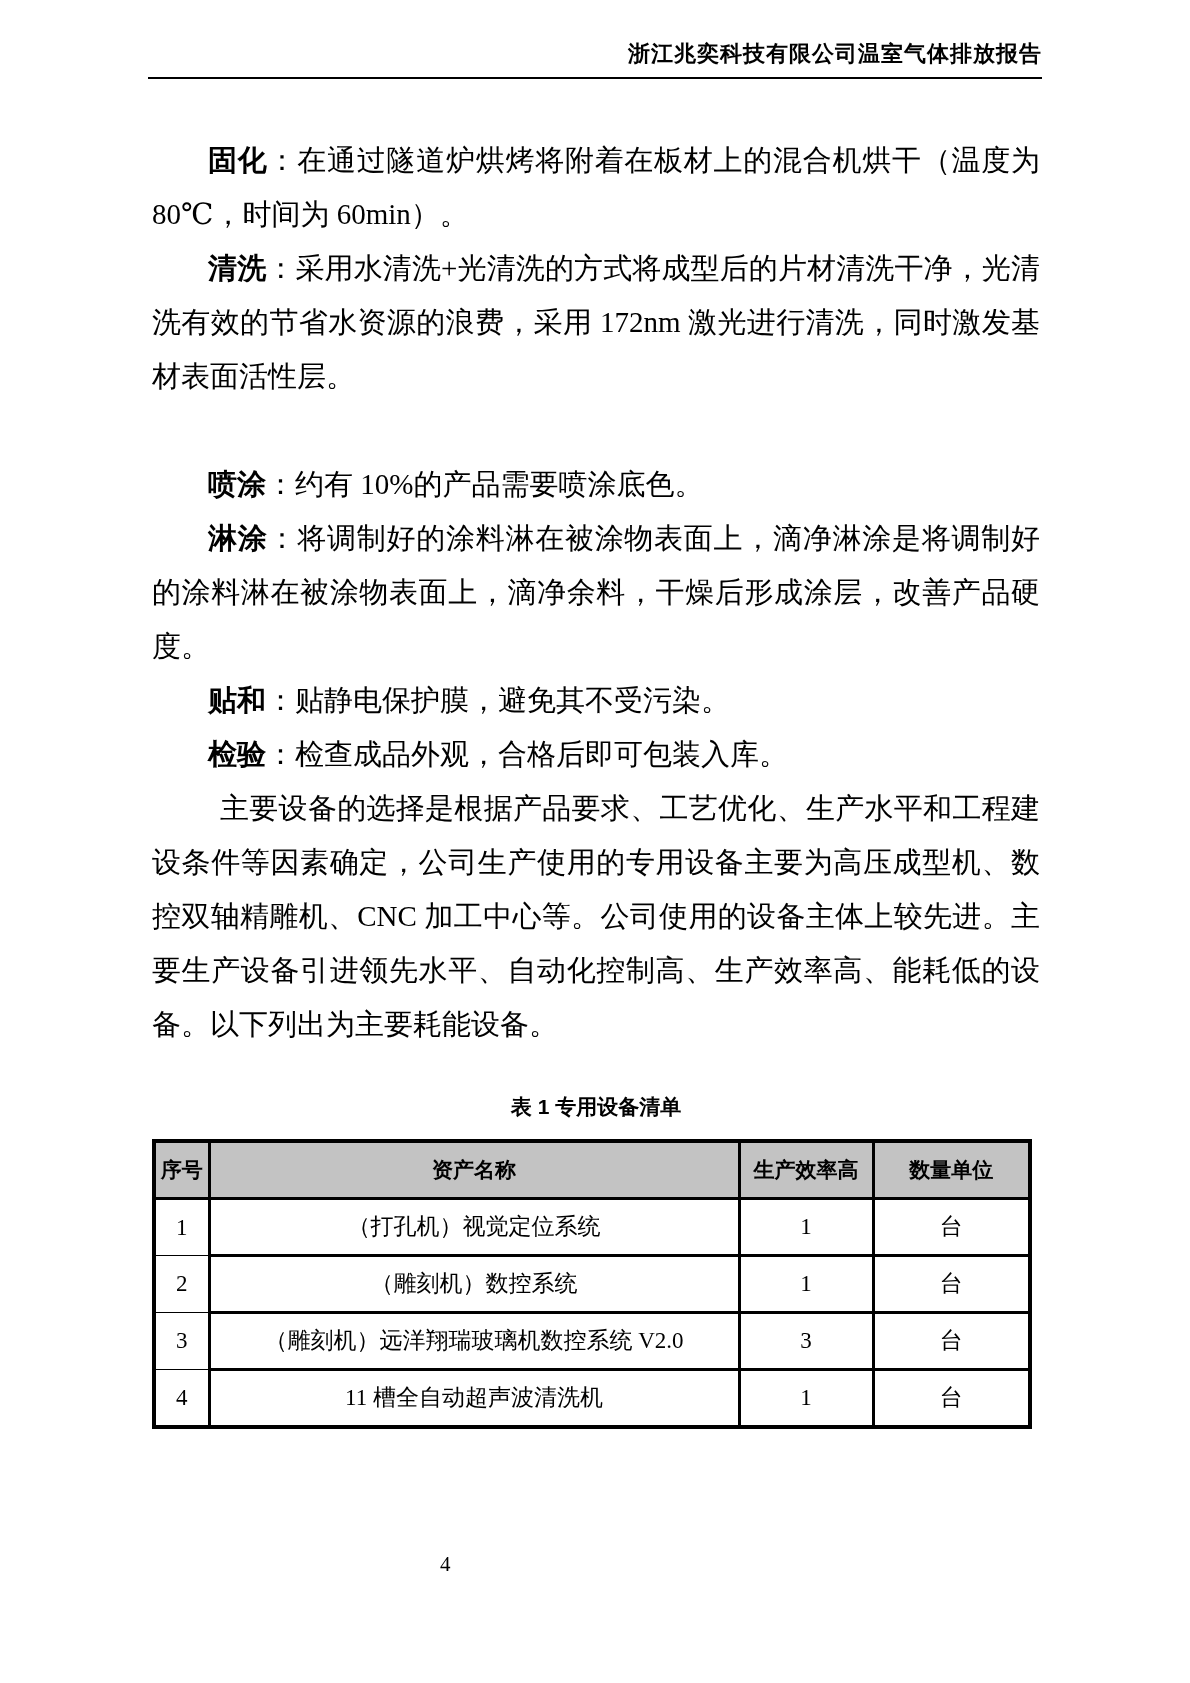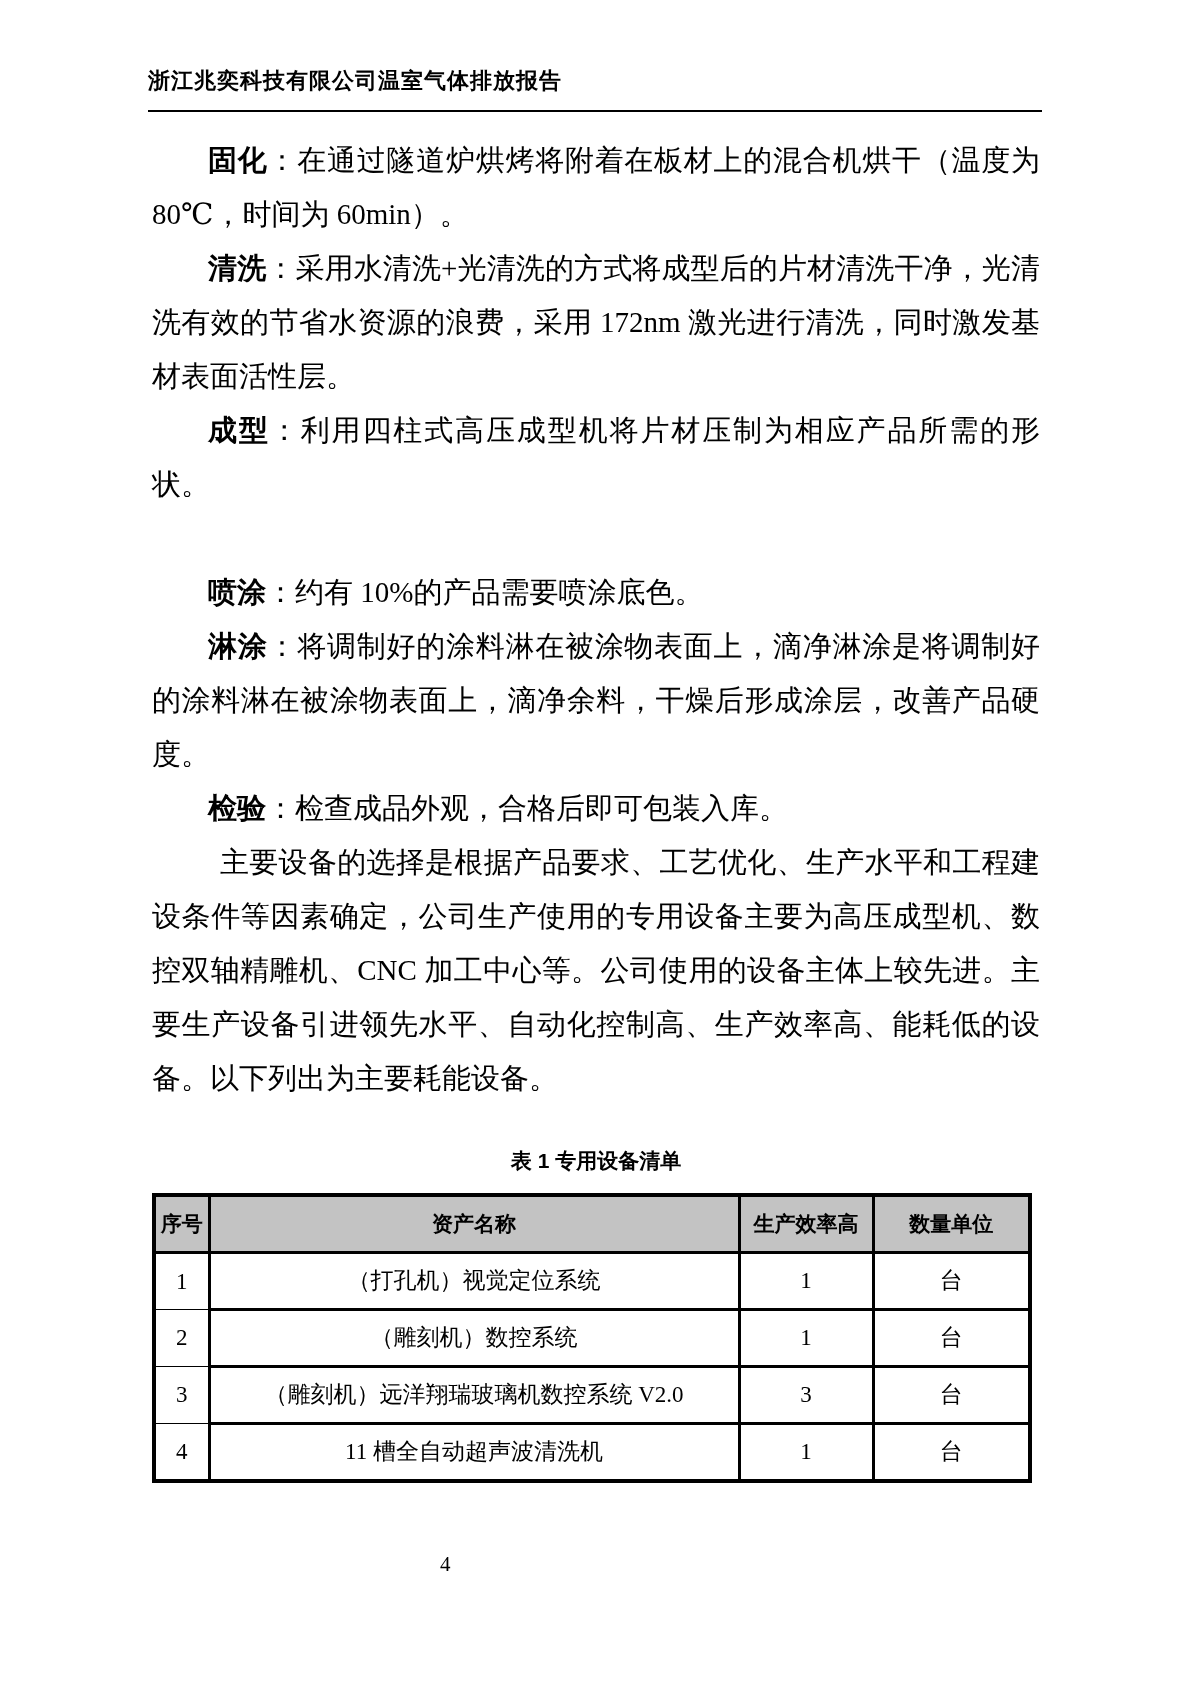--- a/index.html
+++ b/index.html
@@ -9,24 +9,24 @@
     width:1190px; height:1683px;
     background:#ffffff;
     color:#000;
     font-family:"Liberation Serif","DejaVu Serif",serif;
     overflow:hidden;
   }
 
   
   .doc-header {
     position:absolute;
-    top:68px; left:148px; width:894px;
-    text-align:left;
+    top:41px; left:148px; width:894px;
+    text-align:right;
     border-bottom:2px solid #000;
-    padding-bottom:16px;
+    padding-bottom:10px;
   }
   .doc-title {
     font-family:"Liberation Sans","DejaVu Sans",sans-serif;
     font-weight:bold;
     font-size:22px;
     line-height:26px;
     letter-spacing:1px;
   }
 
   
@@ -111,29 +111,29 @@
   <div class="doc-header">
     <div class="doc-title">浙江兆奕科技有限公司温室气体排放报告</div>
   </div>
 
   <div class="content">
 
     <p class="para"><b>固化</b><span>：在通过隧道炉烘烤将附着在板材上的混合机烘干（温度为 80℃，时间为 60min）。</span></p>
 
     <p class="para"><b>清洗</b><span>：采用水清洗+光清洗的方式将成型后的片材清洗干净，光清洗有效的节省水资源的浪费，采用 172nm 激光进行清洗，同时激发基材表面活性层。</span></p>
 
-    <p class="para"><b>成型</b><span>：利用四柱式高压成型机将片材压制为相应产品所需的形状。</span></p>
 
     <div class="blank-line"></div>
 
     <p class="para"><b>喷涂</b><span>：约有 10%的产品需要喷涂底色。</span></p>
 
     <p class="para"><b>淋涂</b><span>：将调制好的涂料淋在被涂物表面上，滴净淋涂是将调制好的涂料淋在被涂物表面上，滴净余料，干燥后形成涂层，改善产品硬度。</span></p>
 
 
+    <p class="para"><b>贴和</b><span>：贴静电保护膜，避免其不受污染。</span></p>
 
     <p class="para"><b>检验</b><span>：检查成品外观，合格后即可包装入库。</span></p>
 
 
     <p class="para para-wide-indent">主要设备的选择是根据产品要求、工艺优化、生产水平和工程建设条件等因素确定，公司生产使用的专用设备主要为高压成型机、数控双轴精雕机、CNC 加工中心等。公司使用的设备主体上较先进。主要生产设备引进领先水平、自动化控制高、生产效率高、能耗低的设备。以下列出为主要耗能设备。</p>
 
     <div class="table-caption">表 1 专用设备清单</div>
 
     <table class="assets">
       <colgroup>

